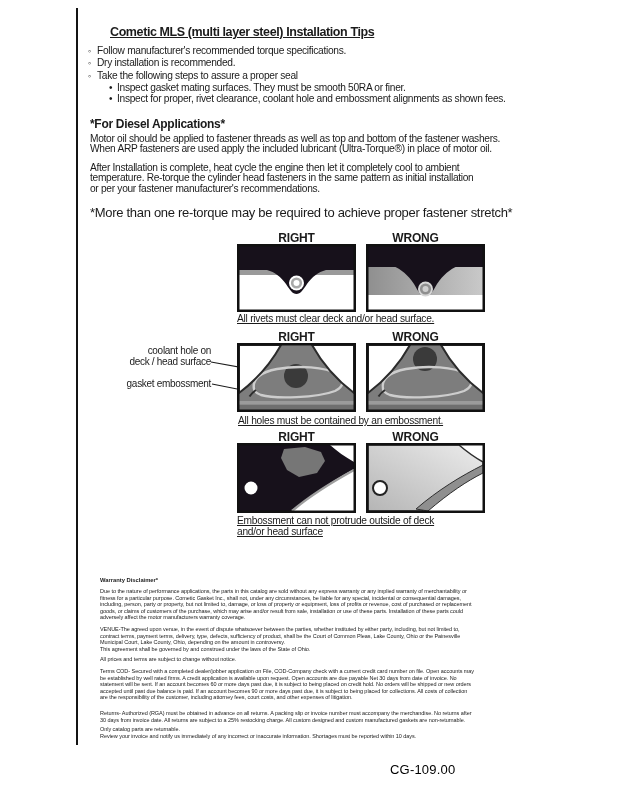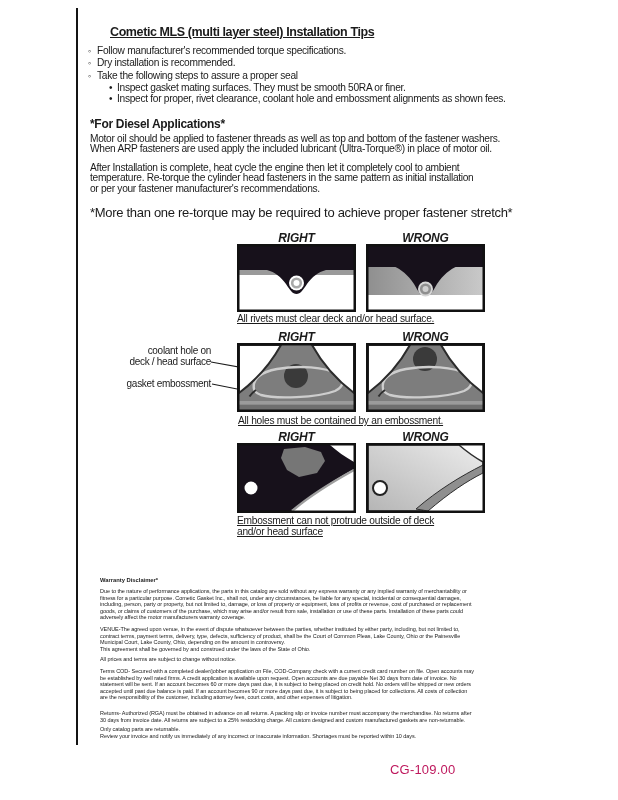--- a/index.html
+++ b/index.html
@@ -10,30 +10,30 @@
   .title{font-size:12.5px;font-weight:bold;letter-spacing:-0.4px;text-decoration:underline;white-space:nowrap;}
   .bullets{font-size:10.2px;letter-spacing:-0.3px;line-height:11.3px;}
   .b-row{white-space:nowrap;}
   .b-dot{display:inline-block;width:9px;font-size:9px;}
   .b-sub{padding-left:21px;}
   .b-sub .b-dot{width:8px;font-size:10px;}
   .h-diesel{font-size:12px;font-weight:bold;letter-spacing:-0.3px;white-space:nowrap;}
   .body-par{font-size:10.2px;letter-spacing:-0.3px;line-height:10.4px;}
   .body-par .ln{white-space:nowrap;}
   .note{font-size:13px;letter-spacing:-0.3px;white-space:nowrap;}
-  .fig-label-row{display:flex;gap:10px;font-style:italic;}
+  .fig-label-row{display:flex;}
   .fig-label{width:119px;text-align:center;font-size:12px;font-weight:bold;letter-spacing:-0.2px;}
   .fig-row{display:flex;gap:10px;}
   .caption{font-size:10.2px;letter-spacing:-0.25px;line-height:10.6px;text-decoration:underline;}
   .caption .ln{white-space:nowrap;}
   .side-label{font-size:10px;letter-spacing:-0.3px;line-height:10.6px;text-align:right;width:115px;}
   .warranty{font-size:5.5px;letter-spacing:-0.05px;line-height:6.5px;width:430px;}
   .warranty .ln{white-space:nowrap;}
   .w-head{font-size:5.8px;font-weight:bold;}
-  .footer-code{font-size:13px;letter-spacing:0.2px;color:#be185d;}
+  .footer-code{font-size:13px;letter-spacing:0.2px;color:#000000;}
   svg{display:block;}
 </style>
 </head>
 <body>
 
 <div class="page">
 
   <div class="edge-line"></div>
 
   <div class="abs title" style="left:110px;top:25px;">Cometic MLS (multi layer steel) Installation Tips</div>

